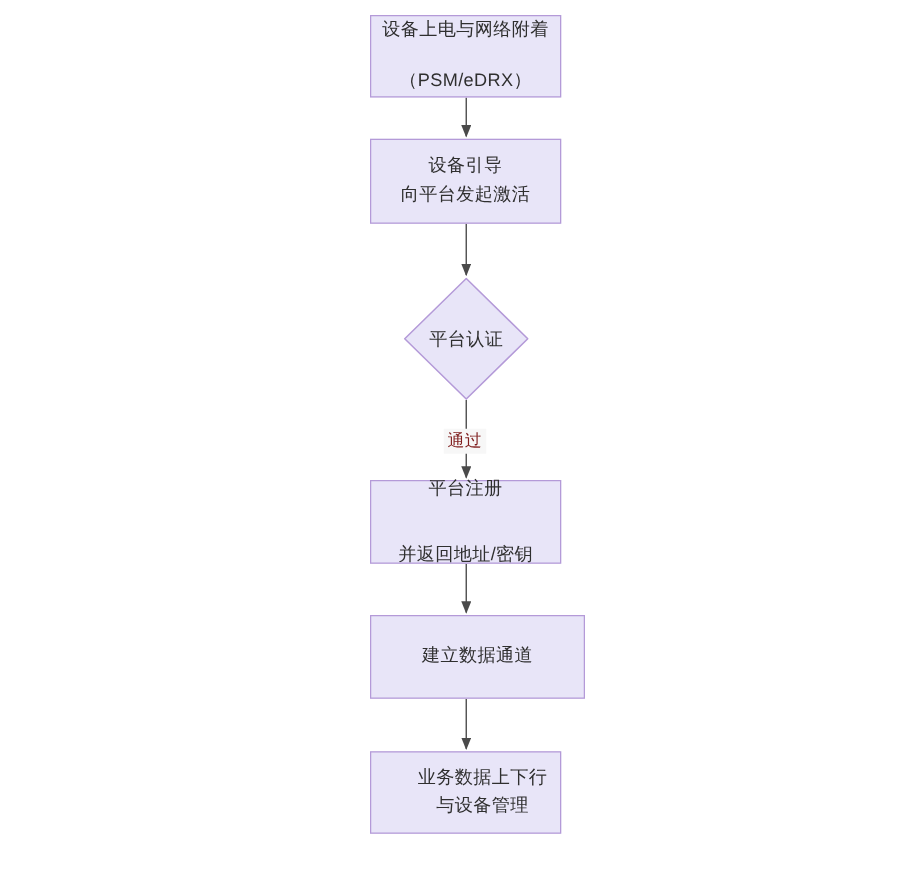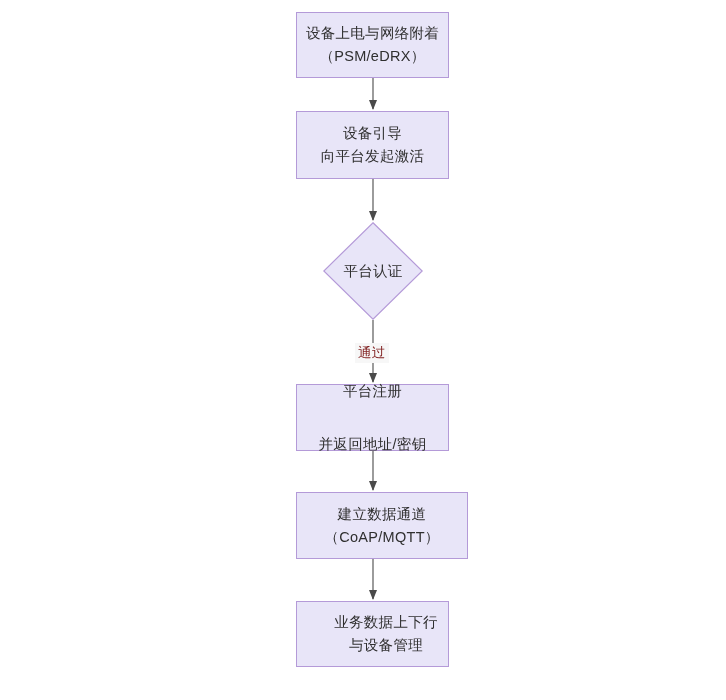--- a/index.html
+++ b/index.html
@@ -108,21 +108,21 @@
 
     <g stroke="#4a4a4a" stroke-width="1.1" fill="none">
       <line x1="373" y1="78" x2="373" y2="109" marker-end="url(#arrowhead)"></line>
       <line x1="373" y1="179" x2="373" y2="220" marker-end="url(#arrowhead)"></line>
       <line x1="373" y1="320" x2="373" y2="382" marker-end="url(#arrowhead)"></line>
       <line x1="373" y1="451" x2="373" y2="490" marker-end="url(#arrowhead)"></line>
       <line x1="373" y1="559" x2="373" y2="599" marker-end="url(#arrowhead)"></line>
     </g>
   </svg>
 
-  <div class="node" style="left:296px; top:12px; width:153px; height:66px;">
+  <div class="node" style="left:296px; top:12px; width:153px; height:66px;justify-content:space-between;">
     <span class="node-line">设备上电与网络附着</span>
     <span class="node-line">（PSM/eDRX）</span>
   </div>
 
   <div class="node" style="left:296px; top:111px; width:153px; height:68px;">
     <span class="node-line">设备引导</span>
     <span class="node-line">向平台发起激活</span>
   </div>
 
   <div class="decision" style="left:323px; top:222px;">
@@ -134,21 +134,20 @@
 
   <div class="edge-label" style="left:355px; top:343px;">通过</div>
 
   <div class="node" style="left:296px; top:384px; width:153px; height:67px;gap:30px;">
     <span class="node-line">平台注册</span>
     <span class="node-line">并返回地址/密钥</span>
   </div>
 
   <div class="node" style="left:296px; top:492px; width:172px; height:67px;">
     <span class="node-line">建立数据通道</span>
-    <span class="node-line">（CoAP/MQTT）</span>
   </div>
 
   <div class="node" style="left:296px; top:601px; width:153px; height:66px;padding-left:27px;">
     <span class="node-line">业务数据上下行</span>
     <span class="node-line">与设备管理</span>
   </div>
 
 </div>
 
 </body></html>

